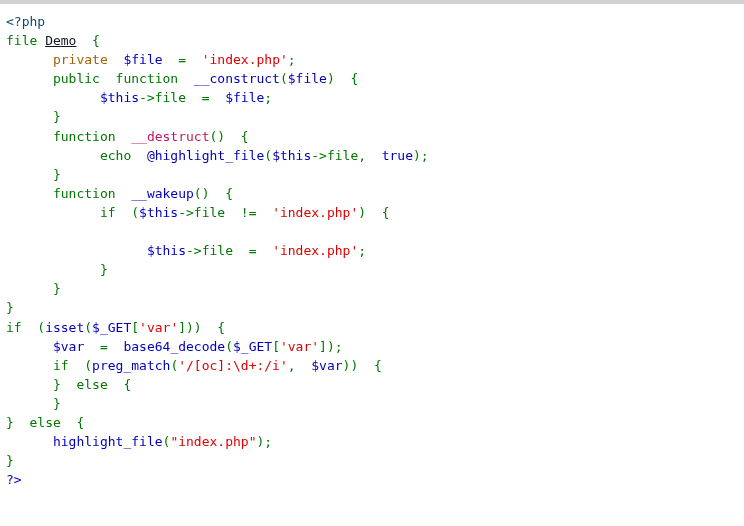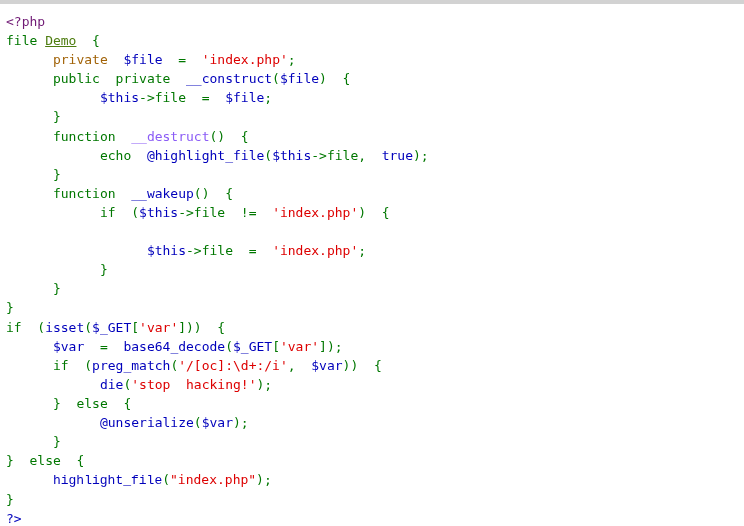--- a/index.html
+++ b/index.html
@@ -38,41 +38,39 @@
   pre.php-source .str  { color: #DD0000; }  
   pre.php-source .cmt  { color: #FF8000; }  
   .code-line { display: block; min-height: 19.1px; }
 </style>
 </head>
 <body style="background: rgb(255, 255, 255);">
 
 <div id="top-chrome-strip" style="background: rgb(210, 210, 210);"></div>
 
 <div id="code-viewport">
-  <pre class="php-source" id="php-source"><span class="code-line"><span class="var" style="color: #701a75;">&lt;?php</span>
-</span><span class="code-line"><span class="kw" style="color: rgb(0, 119, 0);">file</span><span class="kw" style="color: rgb(0, 119, 0);"> </span><span class="var" style="color: #4d7c0f; text-decoration: underline;">Demo</span><span class="kw" style="color: rgb(0, 119, 0);">  {</span>
+  <pre class="php-source" id="php-source"><span class="code-line"><span class="var" style="color: #0c4a6e;">&lt;?php</span>
+</span><span class="code-line"><span class="kw" style="color: rgb(0, 119, 0);">file</span><span class="kw" style="color: rgb(0, 119, 0);"> </span><span class="var" style="color: #0f172a; text-decoration: underline;">Demo</span><span class="kw" style="color: rgb(0, 119, 0);">  {</span>
 </span><span class="code-line"><span class="kw" style="color: #a16207;">      private  </span><span class="var" style="color: rgb(0, 0, 187);">$file</span><span class="kw" style="color: rgb(0, 119, 0);">  =  </span><span class="str" style="color: rgb(221, 0, 0);">'index.php'</span><span class="kw" style="color: rgb(0, 119, 0);">;</span>
-</span><span class="code-line"><span class="kw" style="color: rgb(0, 119, 0);">      public  private  </span><span class="var" style="color: rgb(0, 0, 187);">__construct</span><span class="kw" style="color: rgb(0, 119, 0);">(</span><span class="var" style="color: rgb(0, 0, 187);">$file</span><span class="kw" style="color: rgb(0, 119, 0);">)  {</span>
+</span><span class="code-line"><span class="kw" style="color: rgb(0, 119, 0);">      public  function  </span><span class="var" style="color: rgb(0, 0, 187);">__construct</span><span class="kw" style="color: rgb(0, 119, 0);">(</span><span class="var" style="color: rgb(0, 0, 187);">$file</span><span class="kw" style="color: rgb(0, 119, 0);">)  {</span>
 </span><span class="code-line"><span class="kw" style="color: rgb(0, 119, 0);">            </span><span class="var" style="color: rgb(0, 0, 187);">$this</span><span class="kw" style="color: rgb(0, 119, 0);">-&gt;</span><span class="kw" style="color: rgb(0, 119, 0);">file</span><span class="kw" style="color: rgb(0, 119, 0);">  =  </span><span class="var" style="color: rgb(0, 0, 187);">$file</span><span class="kw" style="color: rgb(0, 119, 0);">;</span>
 </span><span class="code-line"><span class="kw" style="color: rgb(0, 119, 0);">      }</span>
-</span><span class="code-line"><span class="kw" style="color: rgb(0, 119, 0);">      function  </span><span class="var" style="color: #8b5cf6; text-align: right;">__destruct</span><span class="kw" style="color: rgb(0, 119, 0);">()  {</span>
+</span><span class="code-line"><span class="kw" style="color: rgb(0, 119, 0);">      function  </span><span class="var" style="color: #be185d; text-align: right;">__destruct</span><span class="kw" style="color: rgb(0, 119, 0);">()  {</span>
 </span><span class="code-line"><span class="kw" style="color: rgb(0, 119, 0);">            echo  </span><span class="var" style="color: rgb(0, 0, 187);">@highlight_file</span><span class="kw" style="color: rgb(0, 119, 0);">(</span><span class="var" style="color: rgb(0, 0, 187);">$this</span><span class="kw" style="color: rgb(0, 119, 0);">-&gt;</span><span class="kw" style="color: rgb(0, 119, 0);">file</span><span class="kw" style="color: rgb(0, 119, 0);">,  </span><span class="var" style="color: rgb(0, 0, 187);">true</span><span class="kw" style="color: rgb(0, 119, 0);">);</span>
 </span><span class="code-line"><span class="kw" style="color: rgb(0, 119, 0);">      }</span>
 </span><span class="code-line"><span class="kw" style="color: rgb(0, 119, 0);">      function  </span><span class="var" style="color: rgb(0, 0, 187);">__wakeup</span><span class="kw" style="color: rgb(0, 119, 0);">()  {</span>
 </span><span class="code-line"><span class="kw" style="color: rgb(0, 119, 0);">            if  (</span><span class="var" style="color: rgb(0, 0, 187);">$this</span><span class="kw" style="color: rgb(0, 119, 0);">-&gt;</span><span class="kw" style="color: rgb(0, 119, 0);">file</span><span class="kw" style="color: rgb(0, 119, 0);">  !=  </span><span class="str" style="color: rgb(221, 0, 0);">'index.php'</span><span class="kw" style="color: rgb(0, 119, 0);">)  {</span>
 </span><span class="code-line"><span class="kw" style="color: rgb(0, 119, 0);">                  </span>
 </span><span class="code-line"><span class="kw" style="color: rgb(0, 119, 0);">                  </span><span class="var" style="color: rgb(0, 0, 187);">$this</span><span class="kw" style="color: rgb(0, 119, 0);">-&gt;</span><span class="kw" style="color: rgb(0, 119, 0);">file</span><span class="kw" style="color: rgb(0, 119, 0);">  =  </span><span class="str" style="color: rgb(221, 0, 0);">'index.php'</span><span class="kw" style="color: rgb(0, 119, 0);">;</span>
 </span><span class="code-line"><span class="kw" style="color: rgb(0, 119, 0);">            }</span>
 </span><span class="code-line"><span class="kw" style="color: rgb(0, 119, 0);">      }</span>
 </span><span class="code-line"><span class="kw" style="color: rgb(0, 119, 0);">}</span>
 </span><span class="code-line"><span class="kw" style="color: rgb(0, 119, 0);">if  (</span><span class="var" style="color: rgb(0, 0, 187);">isset</span><span class="kw" style="color: rgb(0, 119, 0);">(</span><span class="var" style="color: rgb(0, 0, 187);">$_GET</span><span class="kw" style="color: rgb(0, 119, 0);">[</span><span class="str" style="color: rgb(221, 0, 0);">'var'</span><span class="kw" style="color: rgb(0, 119, 0);">]))  {</span>
 </span><span class="code-line"><span class="kw" style="color: rgb(0, 119, 0);">      </span><span class="var" style="color: rgb(0, 0, 187);">$var</span><span class="kw" style="color: rgb(0, 119, 0);">  =  </span><span class="var" style="color: rgb(0, 0, 187);">base64_decode</span><span class="kw" style="color: rgb(0, 119, 0);">(</span><span class="var" style="color: rgb(0, 0, 187);">$_GET</span><span class="kw" style="color: rgb(0, 119, 0);">[</span><span class="str" style="color: rgb(221, 0, 0);">'var'</span><span class="kw" style="color: rgb(0, 119, 0);">]);</span>
 </span><span class="code-line"><span class="kw" style="color: rgb(0, 119, 0);">      if  (</span><span class="var" style="color: rgb(0, 0, 187);">preg_match</span><span class="kw" style="color: rgb(0, 119, 0);">(</span><span class="str" style="color: rgb(221, 0, 0);">'/[oc]:\d+:/i'</span><span class="kw" style="color: rgb(0, 119, 0);">,  </span><span class="var" style="color: rgb(0, 0, 187);">$var</span><span class="kw" style="color: rgb(0, 119, 0);">))  {</span>
-</span><span class="code-line"><span class="kw" style="color: rgb(0, 119, 0);">            </span><span class="var" style="color: rgb(0, 0, 187);">die</span><span class="kw" style="color: rgb(0, 119, 0);">(</span><span class="str" style="color: rgb(221, 0, 0);">'stop  hacking!'</span><span class="kw" style="color: rgb(0, 119, 0);">);</span>
 </span><span class="code-line"><span class="kw" style="color: rgb(0, 119, 0);">      }  else  {</span>
-</span><span class="code-line"><span class="kw" style="color: rgb(0, 119, 0);">            </span><span class="var" style="color: rgb(0, 0, 187);">@unserialize</span><span class="kw" style="color: rgb(0, 119, 0);">(</span><span class="var" style="color: rgb(0, 0, 187);">$var</span><span class="kw" style="color: rgb(0, 119, 0);">);</span>
 </span><span class="code-line"><span class="kw" style="color: rgb(0, 119, 0);">      }</span>
 </span><span class="code-line"><span class="kw" style="color: rgb(0, 119, 0);">}  else  {</span>
-</span><span class="code-line"><span class="kw" style="color: rgb(0, 119, 0);">      </span><span class="var" style="color: rgb(0, 0, 187); font-family: Liberation Mono, monospace;">highlight_file</span><span class="kw" style="color: rgb(0, 119, 0);">(</span><span class="str" style="color: rgb(221, 0, 0);">"index.php"</span><span class="kw" style="color: rgb(0, 119, 0);">);</span>
+</span><span class="code-line"><span class="kw" style="color: rgb(0, 119, 0);">      </span><span class="var" style="color: rgb(0, 0, 187);">highlight_file</span><span class="kw" style="color: rgb(0, 119, 0);">(</span><span class="str" style="color: rgb(221, 0, 0);">"index.php"</span><span class="kw" style="color: rgb(0, 119, 0);">);</span>
 </span><span class="code-line"><span class="kw" style="color: rgb(0, 119, 0);">}</span>
 </span><span class="code-line"><span class="var" style="color: rgb(0, 0, 187);">?&gt;</span>
 </span></pre>
 </div>
 
 </body></html>

